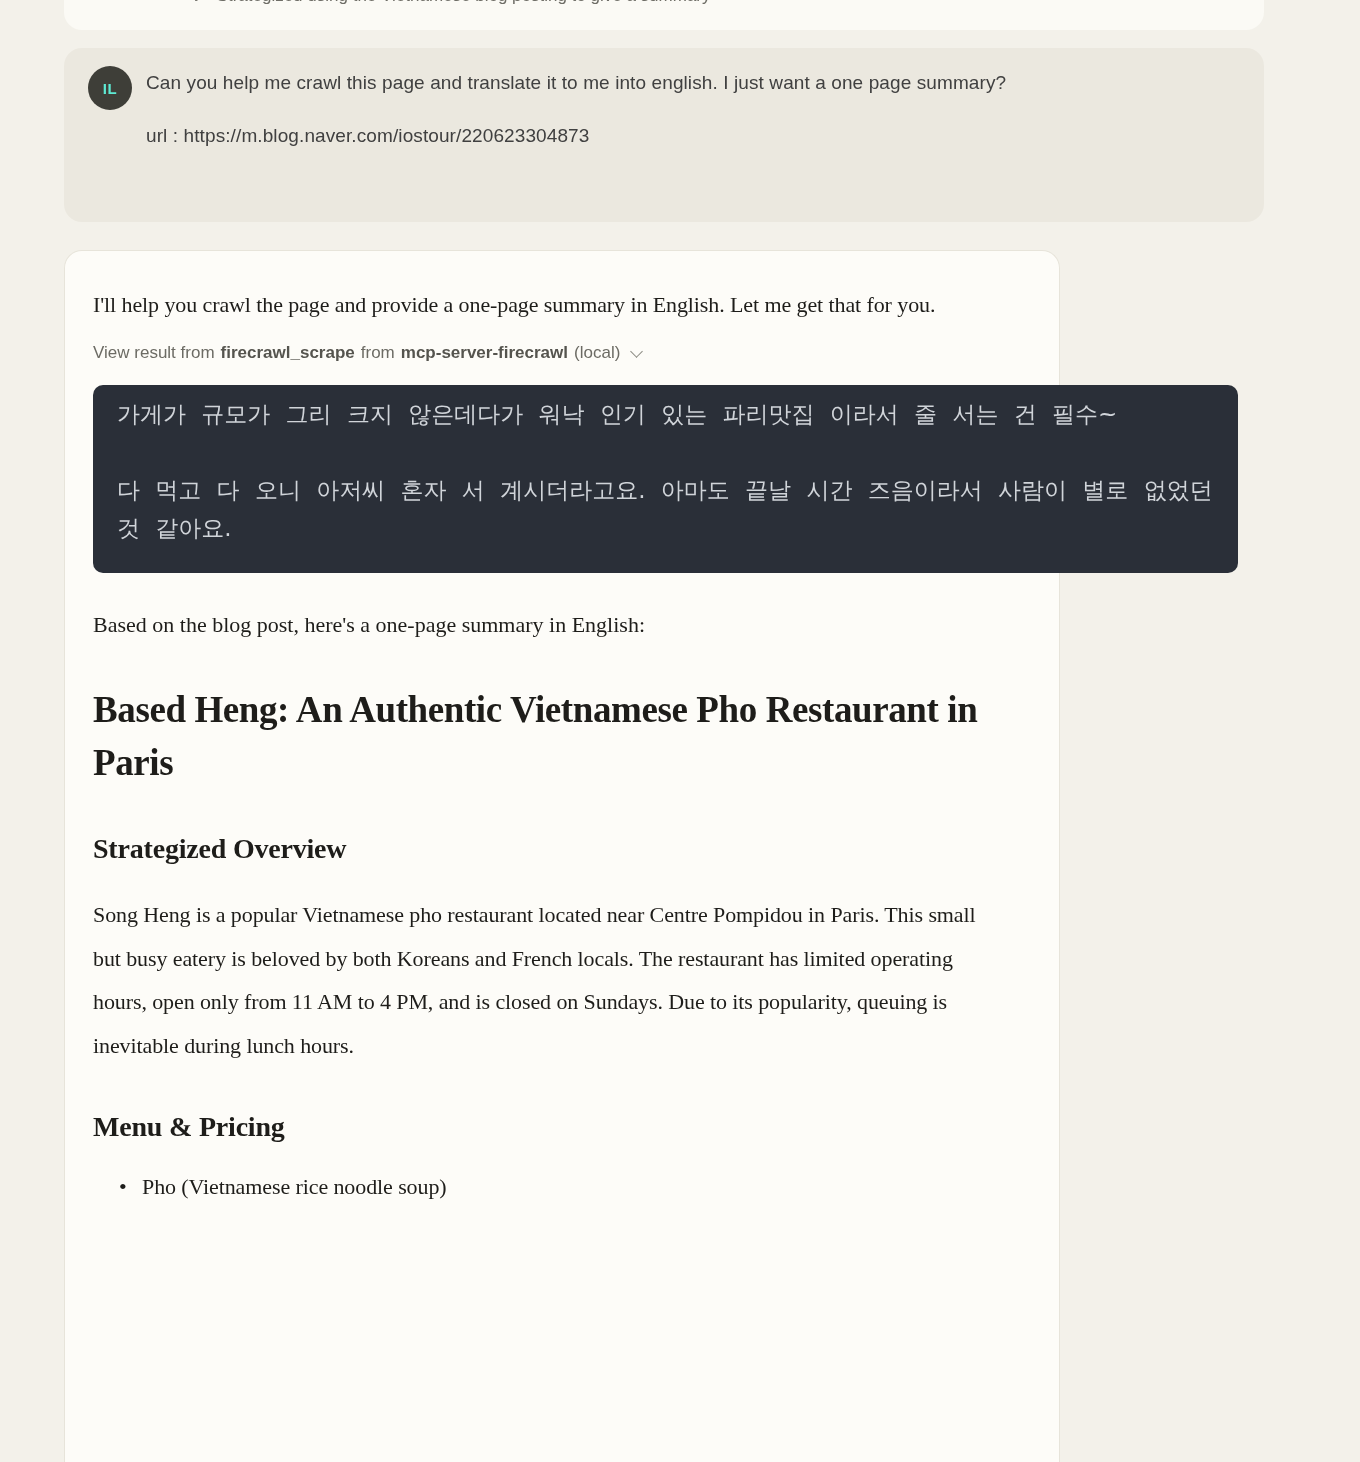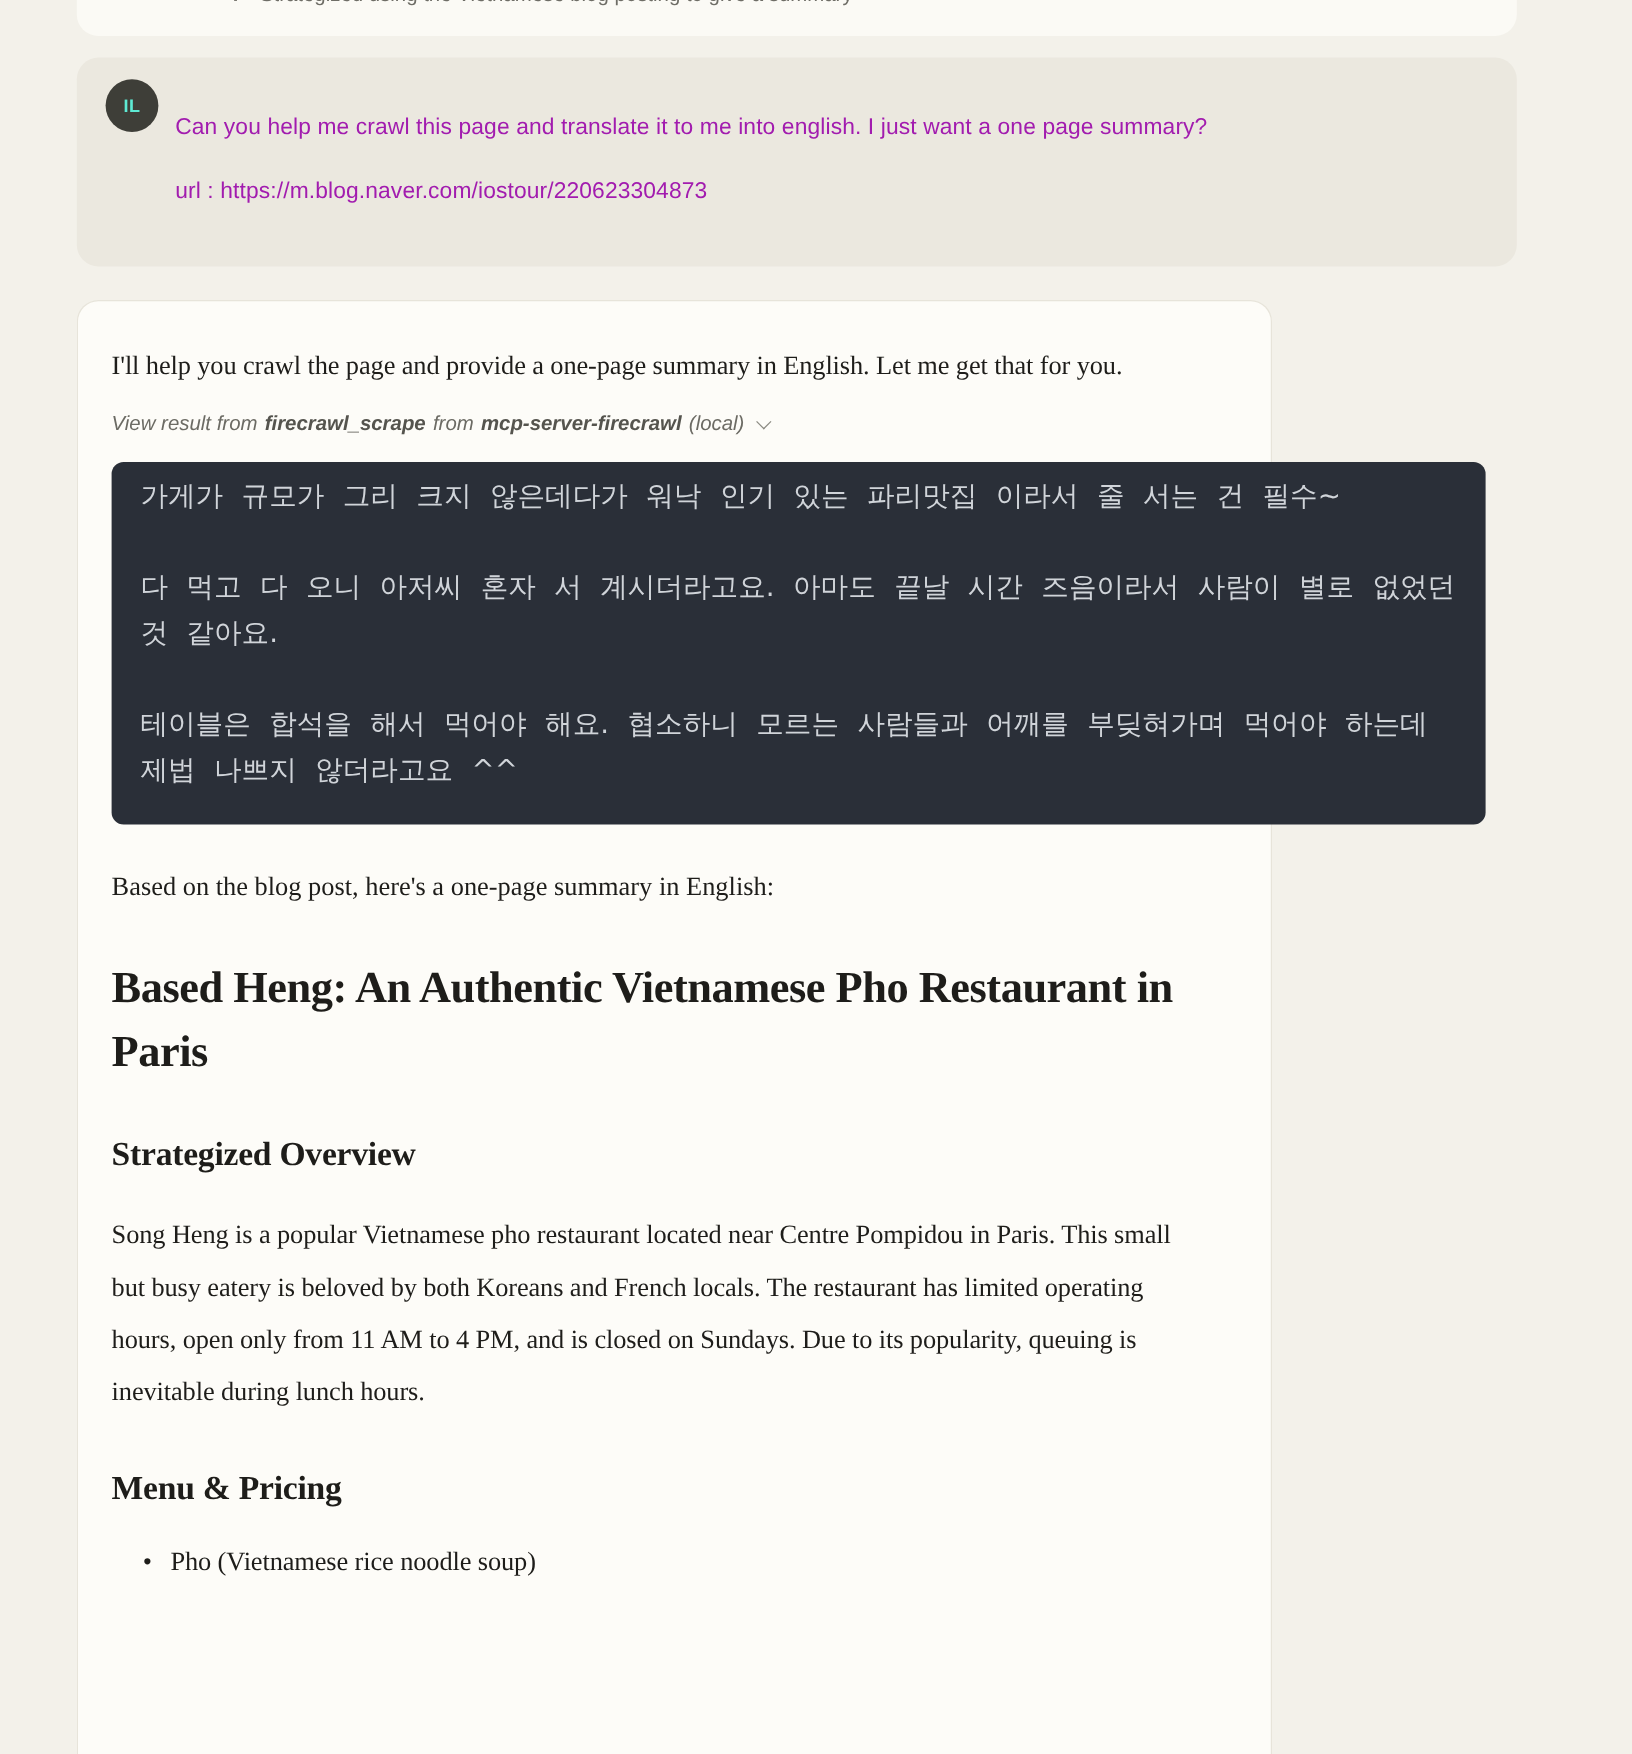--- a/index.html
+++ b/index.html
@@ -30,40 +30,40 @@
     background:#ebe8df;border-radius:18px;
     box-sizing:border-box;
   }
   .avatar{
     position:absolute;left:24px;top:18px;width:44px;height:44px;border-radius:50%;
     background:#3e3e38;color:#5eead4;
     display:flex;align-items:center;justify-content:center;
     font-size:15px;font-weight:bold;letter-spacing:.5px;
   }
   .user-text{
-    position:absolute;left:82px;top:38px;width:1060px;
-    font-size:19px;line-height:41px;color:#a21caf;letter-spacing:.1px;
+    position:absolute;left:82px;top:14px;width:1060px;
+    font-size:19px;line-height:41px;color:#404040;letter-spacing:.1px;
   }
   .user-text p{margin:0;}
   .user-text p + p{margin-top:12px;}
 
   
   .assistant-card{
     position:absolute;left:64px;top:250px;width:996px;height:1212px;
     background:#fdfcf8;border:1px solid #e7e4da;border-bottom:none;
     border-radius:18px 18px 0 0;
     box-sizing:border-box;
     padding:32px 52px 0 28px;
   }
   .serif{font-family:"Liberation Serif","DejaVu Serif",serif;color:#1e1d1a;}
   .intro{font-size:22px;line-height:44px;letter-spacing:-0.1px;margin:0;max-width:1085px;}
 
   .tool-row{
     margin-top:16px;font-size:17px;color:#6c6b64;
-    display:flex;align-items:center;gap:6px;font-style:italic;
+    display:flex;align-items:center;gap:6px;
   }
   .tool-row b{color:#55544e;font-weight:bold;}
   .chevron{
     display:inline-block;width:8px;height:8px;margin-left:6px;margin-top:-4px;
     border-right:1.7px solid #8a8981;border-bottom:1.7px solid #8a8981;
     transform:rotate(45deg);
   }
 
   .code-block{
     margin-top:22px;width:1145px;box-sizing:border-box;
@@ -128,21 +128,20 @@
     <b>firecrawl_scrape</b>
     <span>from</span>
     <b>mcp-server-firecrawl</b>
     <span>(local)</span>
     <span class="chevron"></span>
   </div>
 
   <div class="code-block">
     <p>가게가 규모가 그리 크지 않은데다가 워낙 인기 있는 파리맛집 이라서 줄 서는 건 필수~</p>
     <p>다 먹고 다 오니 아저씨 혼자 서 계시더라고요. 아마도 끝날 시간 즈음이라서 사람이 별로 없었던 것 같아요.</p>
-    <p>테이블은 합석을 해서 먹어야 해요. 협소하니 모르는 사람들과 어깨를 부딪혀가며 먹어야 하는데 제법 나쁘지 않더라고요 ^^</p>
   </div>
 
   <p class="serif based">Based on the blog post, here's a one-page summary in English:</p>
 
   <h1 class="serif summary-title">Based Heng: An Authentic Vietnamese Pho Restaurant in Paris</h1>
 
   <h2 class="serif section-h">Strategized Overview</h2>
   <p class="serif body-p">Song Heng is a popular Vietnamese pho restaurant located near Centre Pompidou in Paris. This small but busy eatery is beloved by both Koreans and French locals. The restaurant has limited operating hours, open only from 11 AM to 4 PM, and is closed on Sundays. Due to its popularity, queuing is inevitable during lunch hours.</p>
 
   <h2 class="serif section-h">Menu &amp; Pricing</h2>

